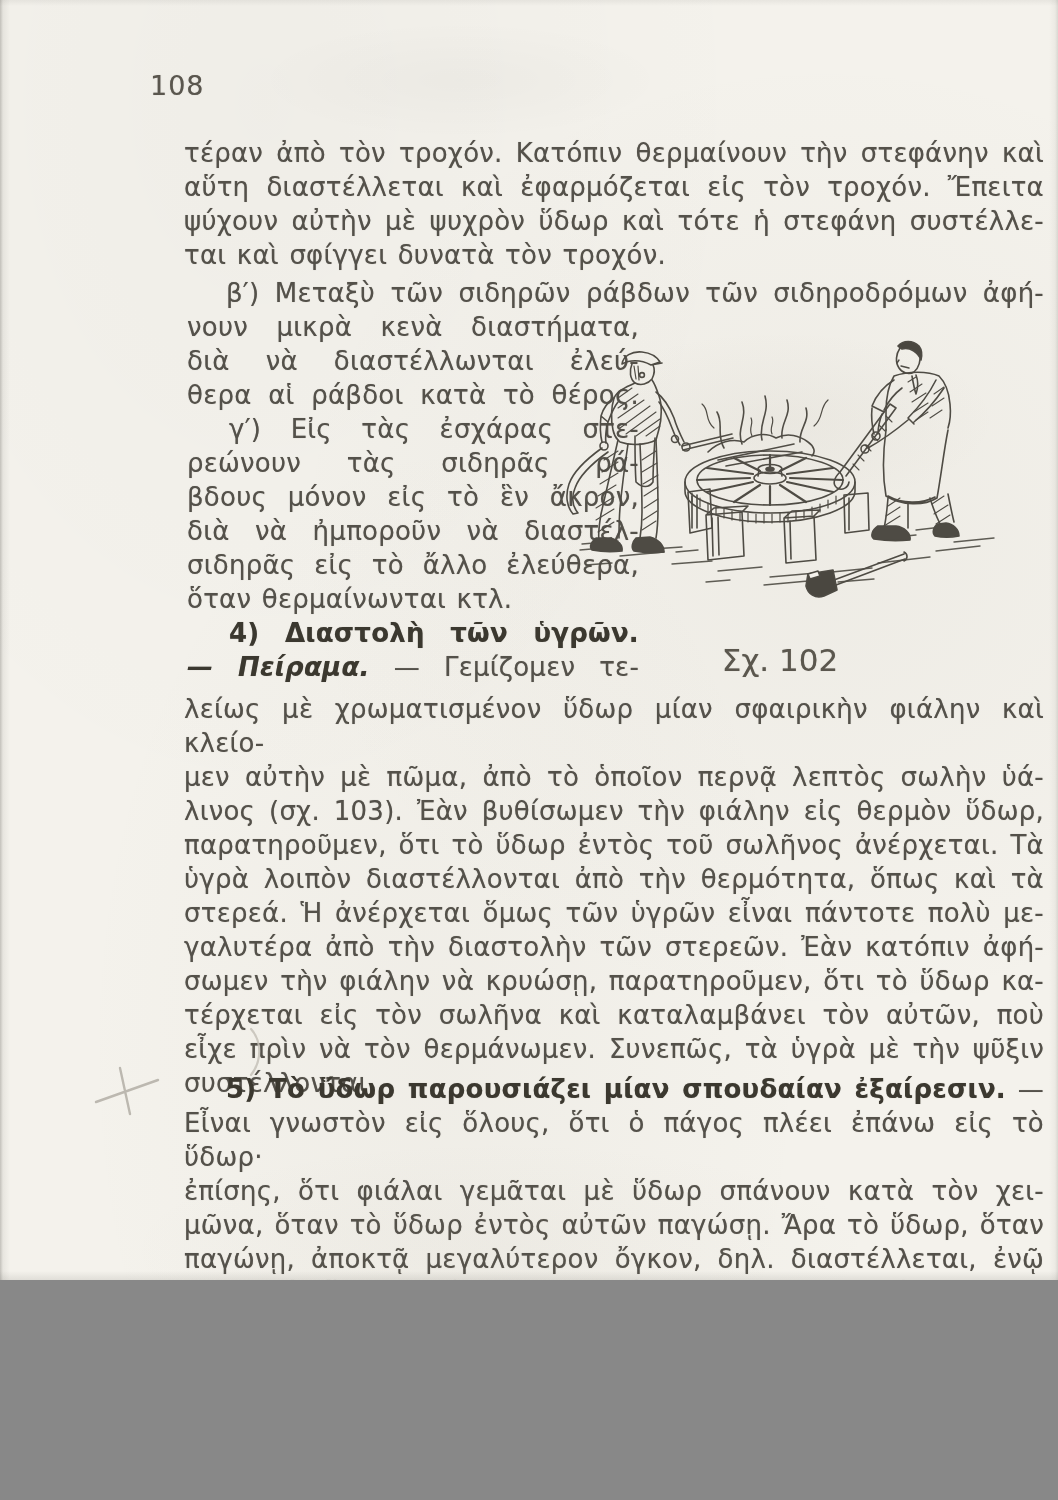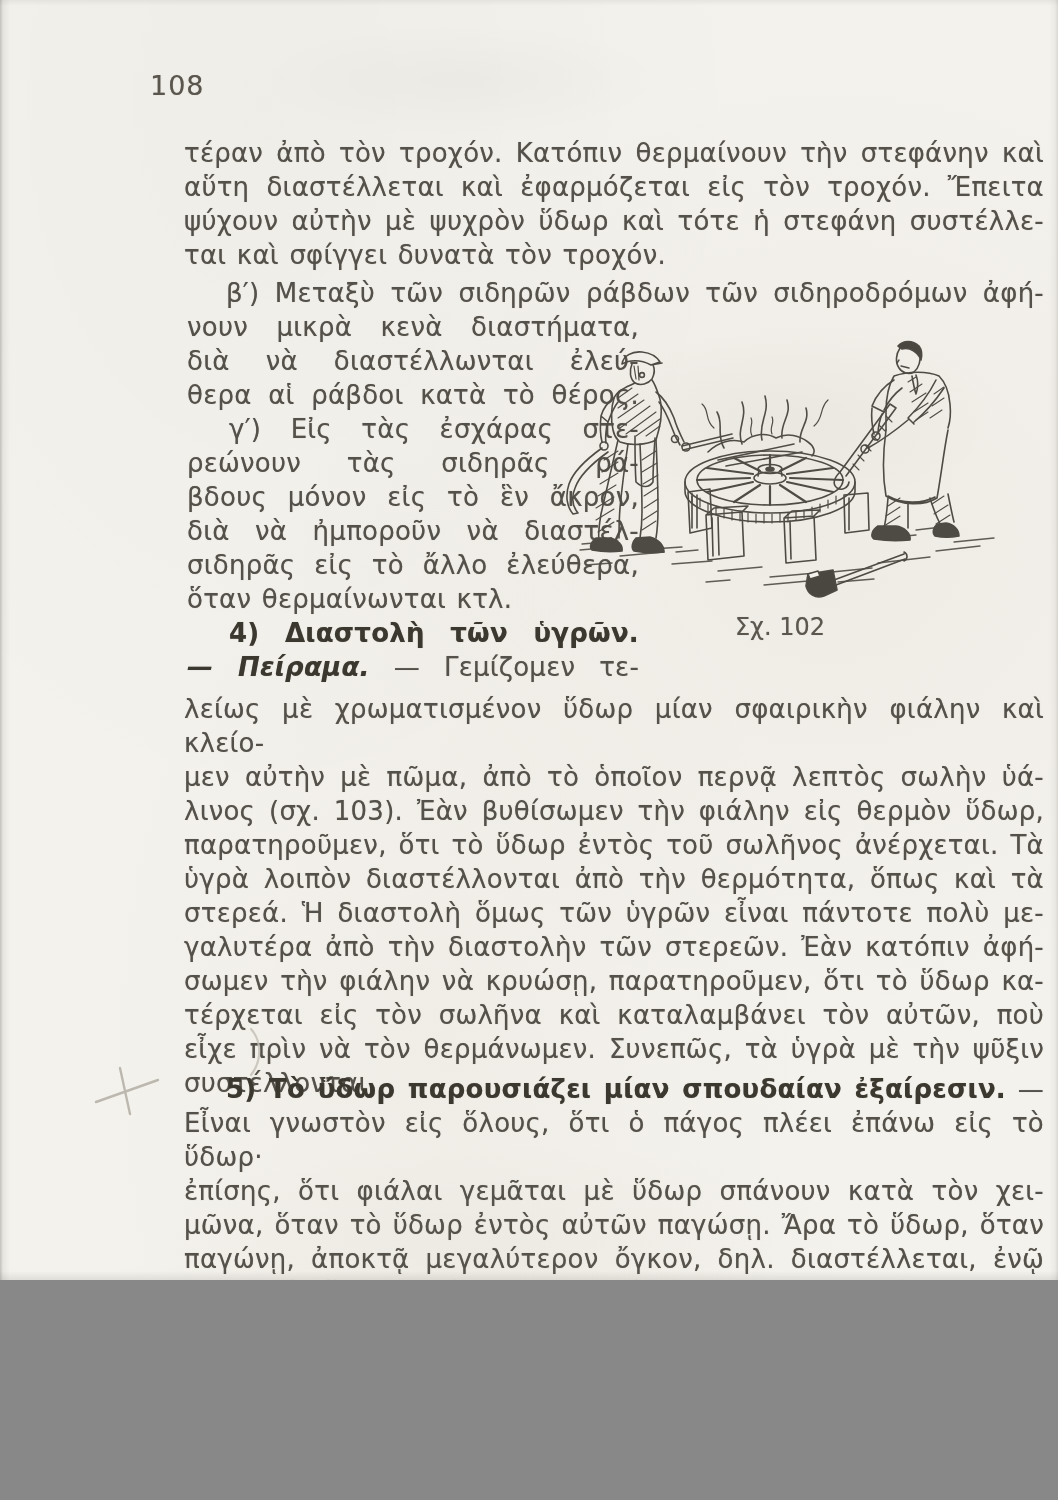--- a/index.html
+++ b/index.html
@@ -25,22 +25,22 @@
     text-shadow:0 0 0.7px rgba(84,81,74,0.55);white-space:normal;
   }
   .j{text-align:justify;text-align-last:justify;}
   .ind{text-indent:42px;}
   .b{font-weight:bold;color:#3b382f;}
   .bi{font-weight:bold;font-style:italic;color:#3b382f;}
   .block{position:absolute;left:148px;width:860px;margin-left:36px;}
   .colblock{position:absolute;left:148px;width:452px;margin-left:39px;}
   .pagenum{position:absolute;left:150px;top:70px;font-size:27px;letter-spacing:1px;
     color:#5a564e;text-shadow:0 0 0.7px rgba(84,81,74,0.5);}
-  .caption{position:absolute;left:695px;top:613px;width:170px;text-align:center;
-    font-size:24px;color:#5b574e;text-shadow:0 0 0.7px rgba(84,81,74,0.5);}
+  .caption{position:absolute;left:695px;top:642px;width:170px;text-align:center;
+    font-size:31px;color:#5b574e;text-shadow:0 0 0.7px rgba(84,81,74,0.5);}
   .fig{position:absolute;left:556px;top:330px;width:452px;height:302px;}
   .pencil{position:absolute;opacity:0.85;}
   .stain{position:absolute;pointer-events:none;}
 </style>
 </head>
 <body>
 
 <div class="page">
 
   <div class="pagenum">108</div>
@@ -167,21 +167,21 @@
   </svg>
 
   <div class="caption">Σχ. 102</div>
 
   <div class="block" style="top:692px">
     <div class="line j">λείως μὲ χρωματισμένον ὕδωρ μίαν σφαιρικὴν φιάλην καὶ κλείο-</div>
     <div class="line j">μεν αὐτὴν μὲ πῶμα, ἀπὸ τὸ ὁποῖον περνᾷ λεπτὸς σωλὴν ὑά-</div>
     <div class="line j">λινος (σχ. 103). Ἐὰν βυθίσωμεν τὴν φιάλην εἰς θερμὸν ὕδωρ,</div>
     <div class="line j">παρατηροῦμεν, ὅτι τὸ ὕδωρ ἐντὸς τοῦ σωλῆνος ἀνέρχεται. Τὰ</div>
     <div class="line j">ὑγρὰ λοιπὸν διαστέλλονται ἀπὸ τὴν θερμότητα, ὅπως καὶ τὰ</div>
-    <div class="line j">στερεά. Ἡ διαστολὴ ὅμως τῶν ὑγρῶν εἶναι πάντοτε πολὺ με-</div>
+    <div class="line j">στερεά. Ἡ ἀνέρχεται ὅμως τῶν ὑγρῶν εἶναι πάντοτε πολὺ με-</div>
     <div class="line j">γαλυτέρα ἀπὸ τὴν διαστολὴν τῶν στερεῶν. Ἐὰν κατόπιν ἀφή-</div>
     <div class="line j">σωμεν τὴν φιάλην νὰ κρυώσῃ, παρατηροῦμεν, ὅτι τὸ ὕδωρ κα-</div>
     <div class="line j">τέρχεται εἰς τὸν σωλῆνα καὶ καταλαμβάνει τὸν αὐτῶν, ποὺ</div>
     <div class="line j">εἶχε πρὶν νὰ τὸν θερμάνωμεν. Συνεπῶς, τὰ ὑγρὰ μὲ τὴν ψῦξιν</div>
     <div class="line">συστέλλονται.</div>
   </div>
 
   <div class="block" style="top:1072px">
     <div class="line j ind">
       <span class="b">5) Τὸ ὕδωρ παρουσιάζει μίαν σπουδαίαν ἐξαίρεσιν.</span>

